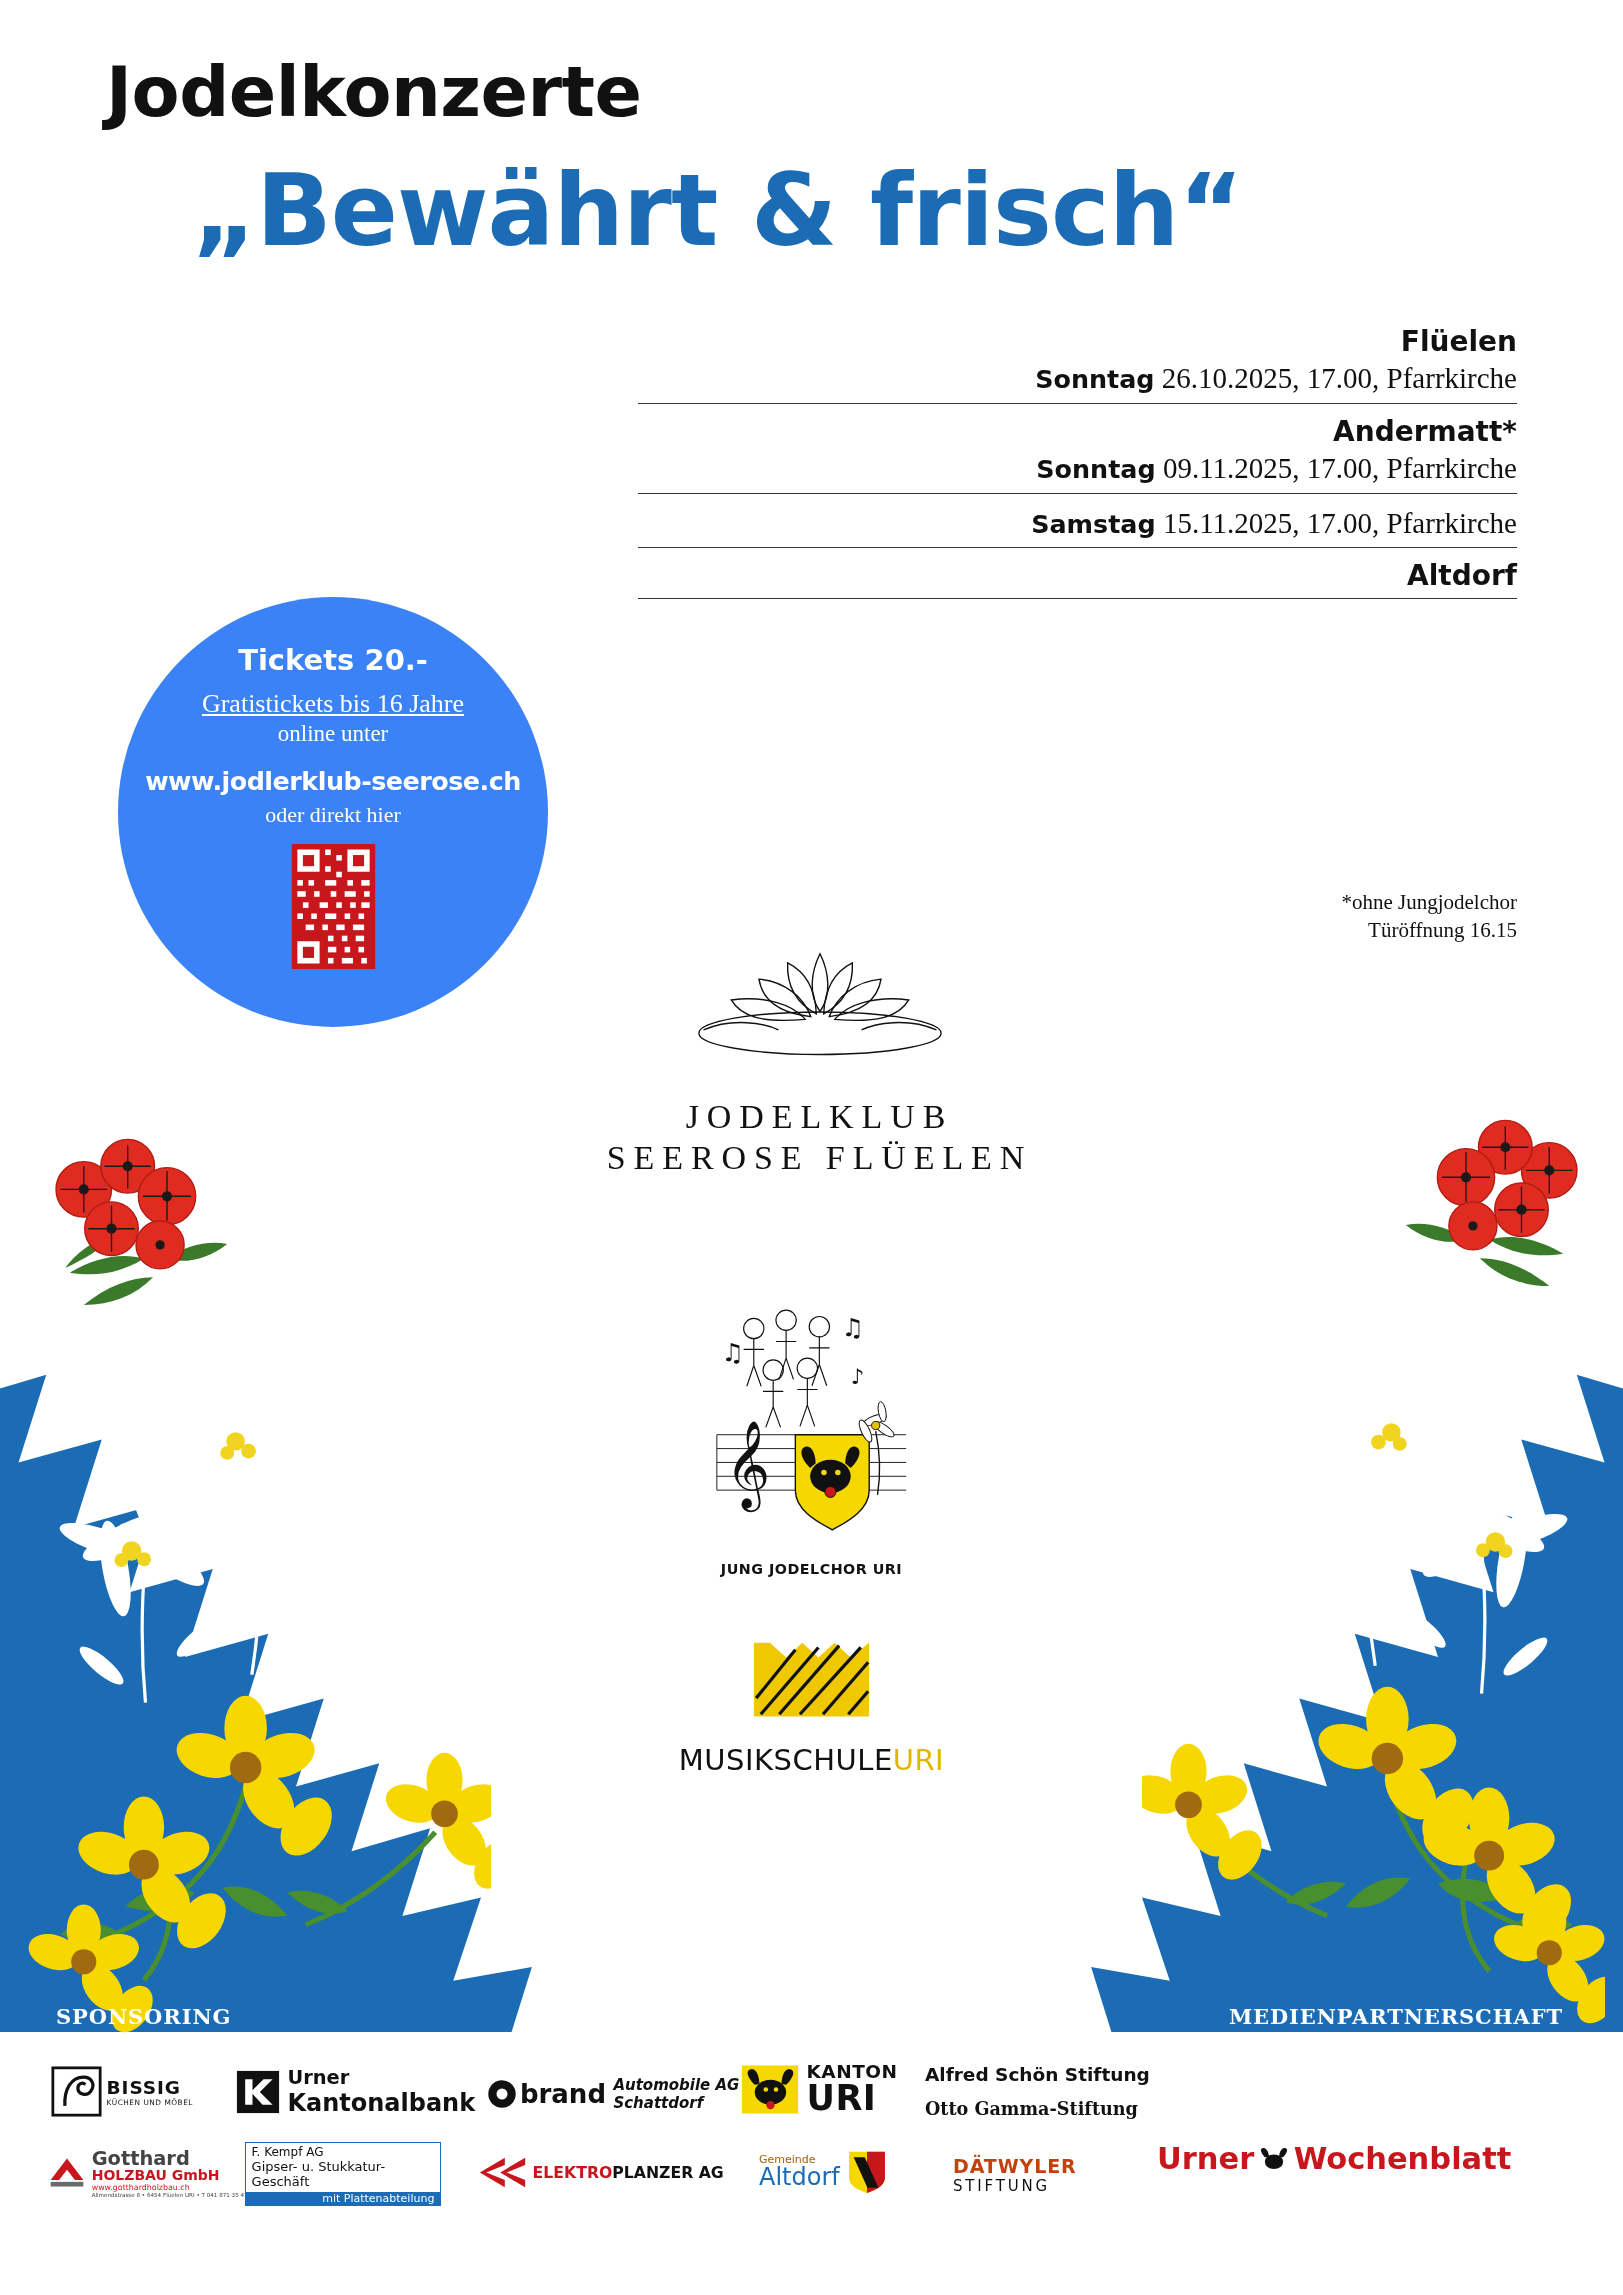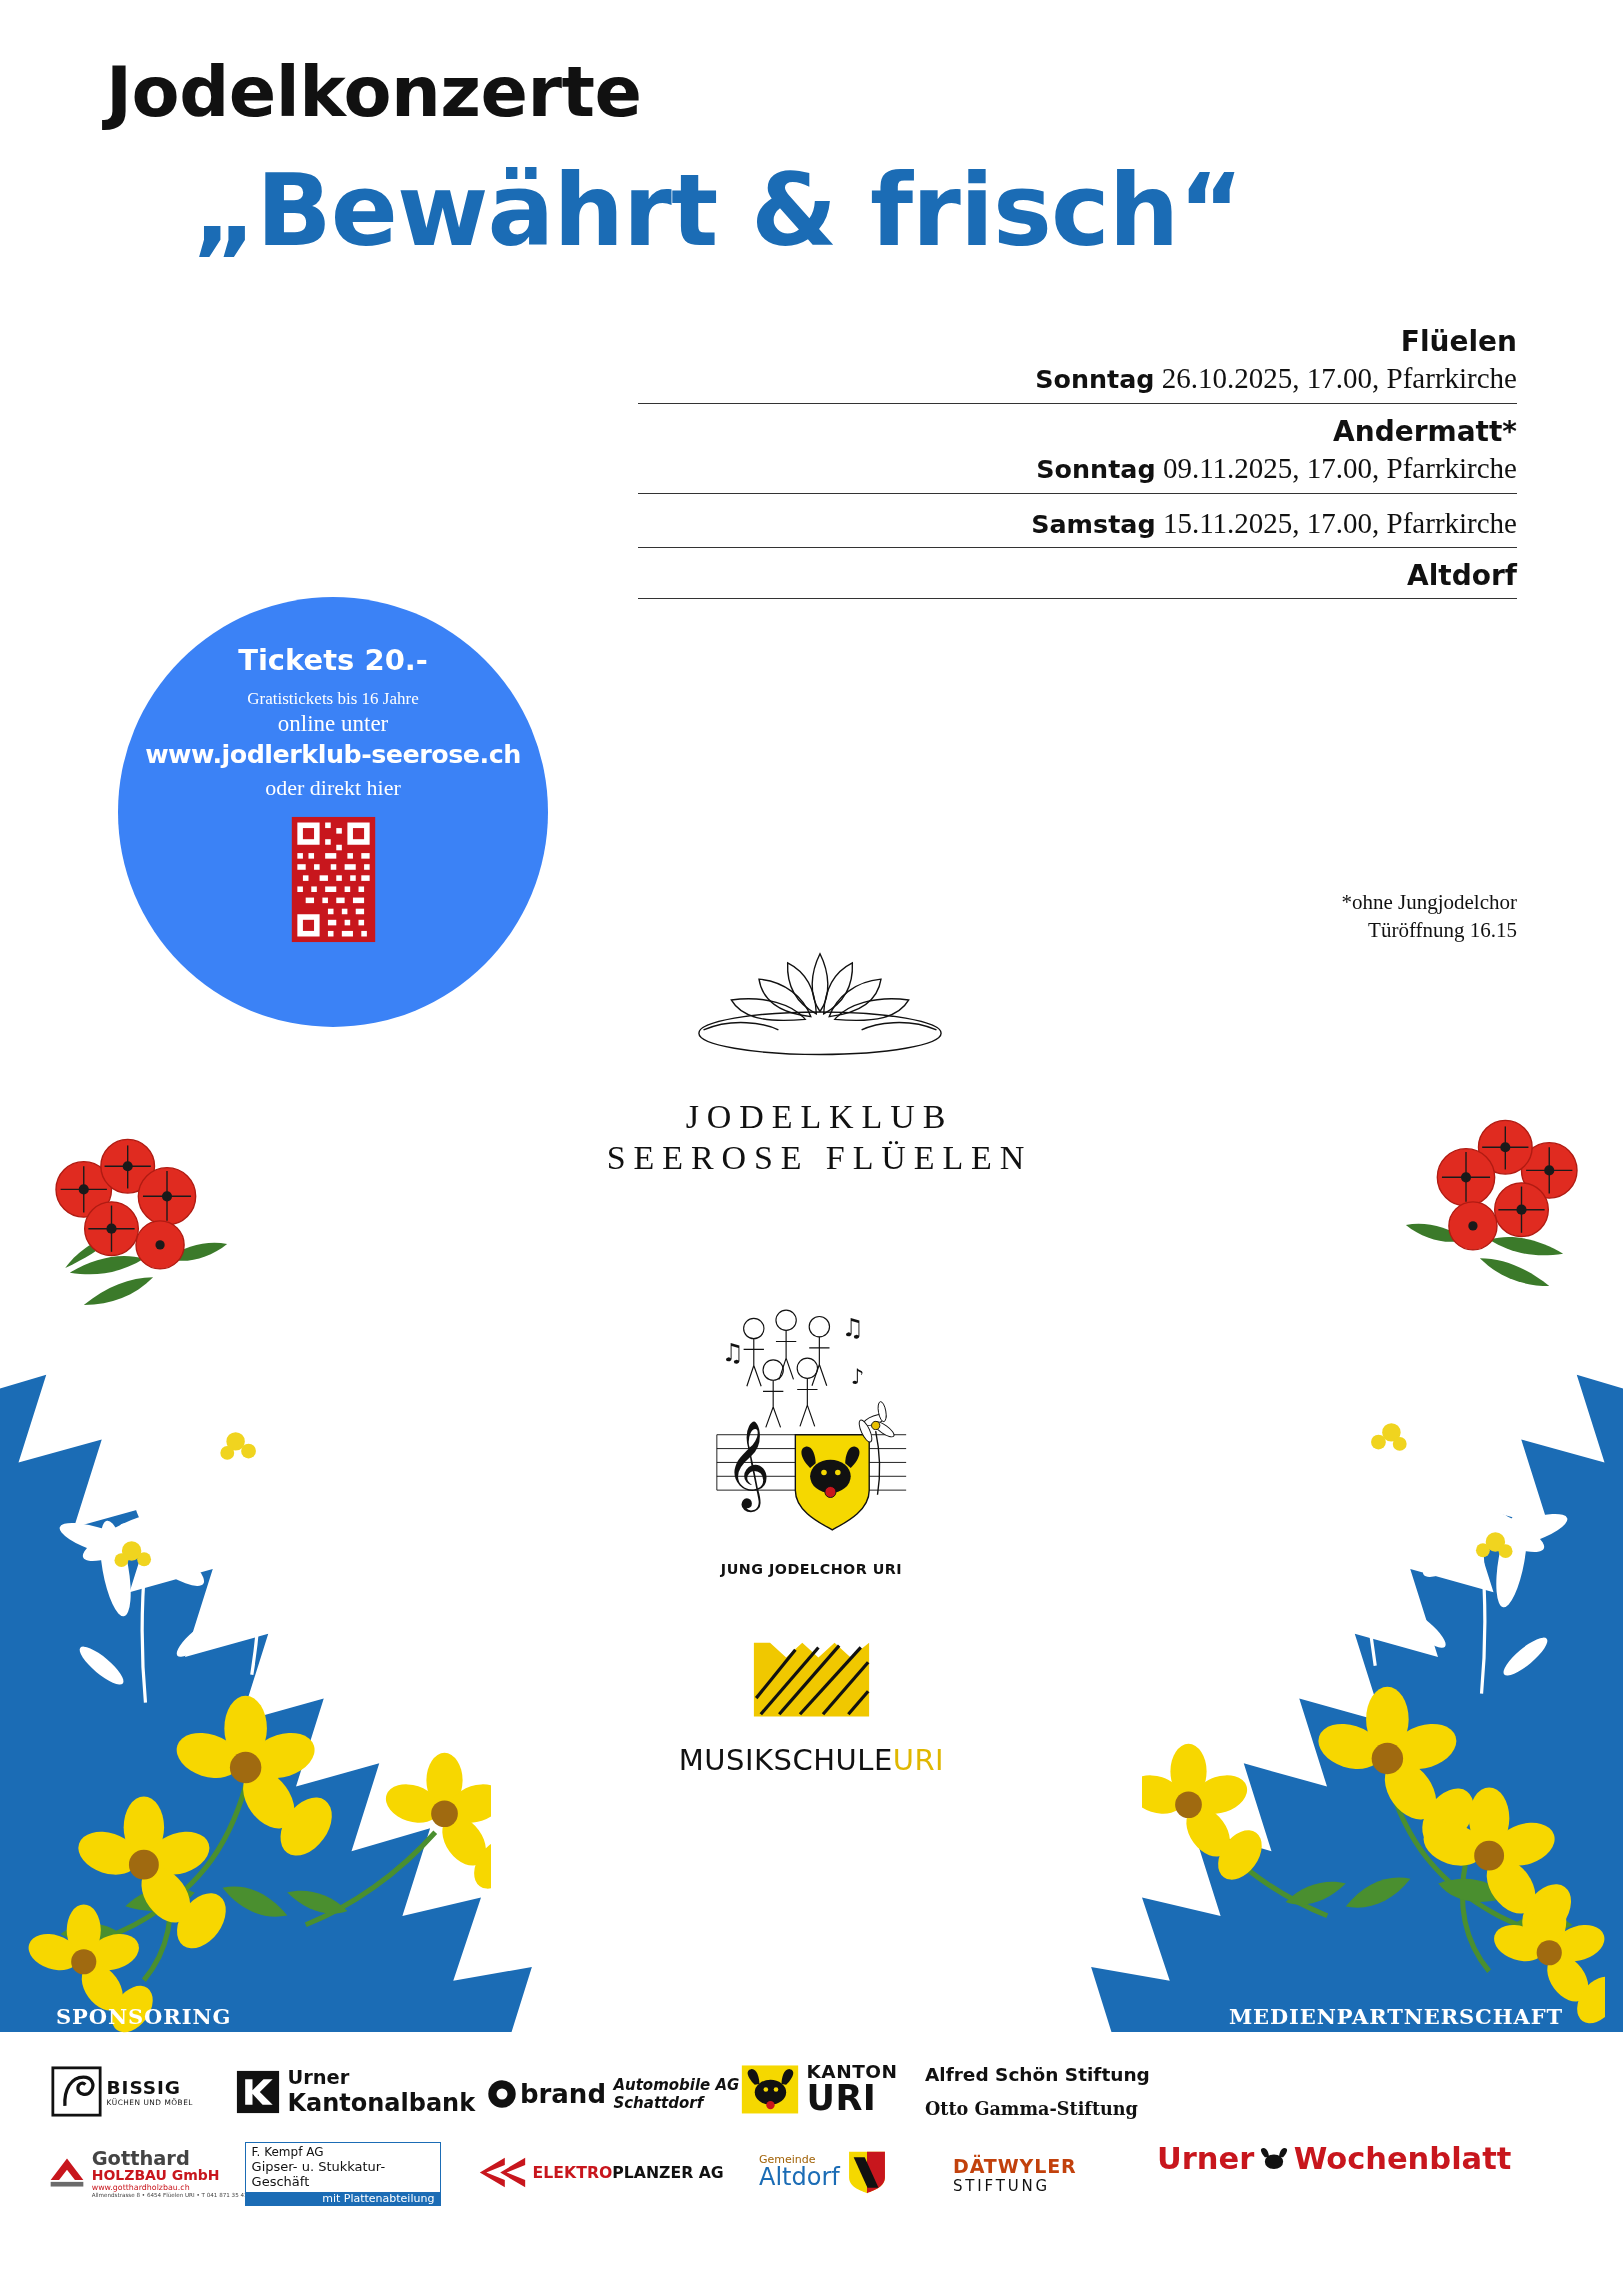--- a/index.html
+++ b/index.html
@@ -53,23 +53,23 @@
     position:absolute;right:106px;top:888px;width:555px;text-align:right;
     font-size:21px;line-height:1.35;color:#111;z-index:10;
   }
 
   
   .ticket{
     position:absolute;left:118px;top:597px;width:430px;height:430px;
     border-radius:50%;background:#3b82f6;color:#fff;text-align:center;z-index:12;
   }
   .t-title{font-family:"DejaVu Sans", sans-serif;font-weight:bold;font-size:29px;margin-top:46px;}
-  .t-l1{font-size:17px;margin-top:12px;}
+  .t-l1{font-size:26px;margin-top:12px;text-decoration:underline;}
   .t-l2{font-size:23px;margin-top:1.9px;}
-  .t-url{font-family:"DejaVu Sans", sans-serif;font-weight:bold;font-size:25.4px;margin-top:2px;letter-spacing:-0.5px;}
+  .t-url{font-family:"DejaVu Sans", sans-serif;font-weight:bold;font-size:25.4px;margin-top:19px;letter-spacing:-0.5px;}
   .t-l3{font-size:22px;margin-top:6.5px;}
   .qr{width:185px;height:139px;margin:8.3px auto 0;position:relative;}
 
   
   .logo-wrap{position:absolute;left:16px;right:0;top:935px;text-align:center;z-index:11;}
   .logo-name1{
     font-family:"Liberation Serif", serif;font-size:34px;letter-spacing:7.9px;color:#111;margin-top:8.3px;
   }
   .logo-name2{
     font-family:"Liberation Serif", serif;font-size:34px;letter-spacing:7.9px;color:#111;margin-top:2.8px;

